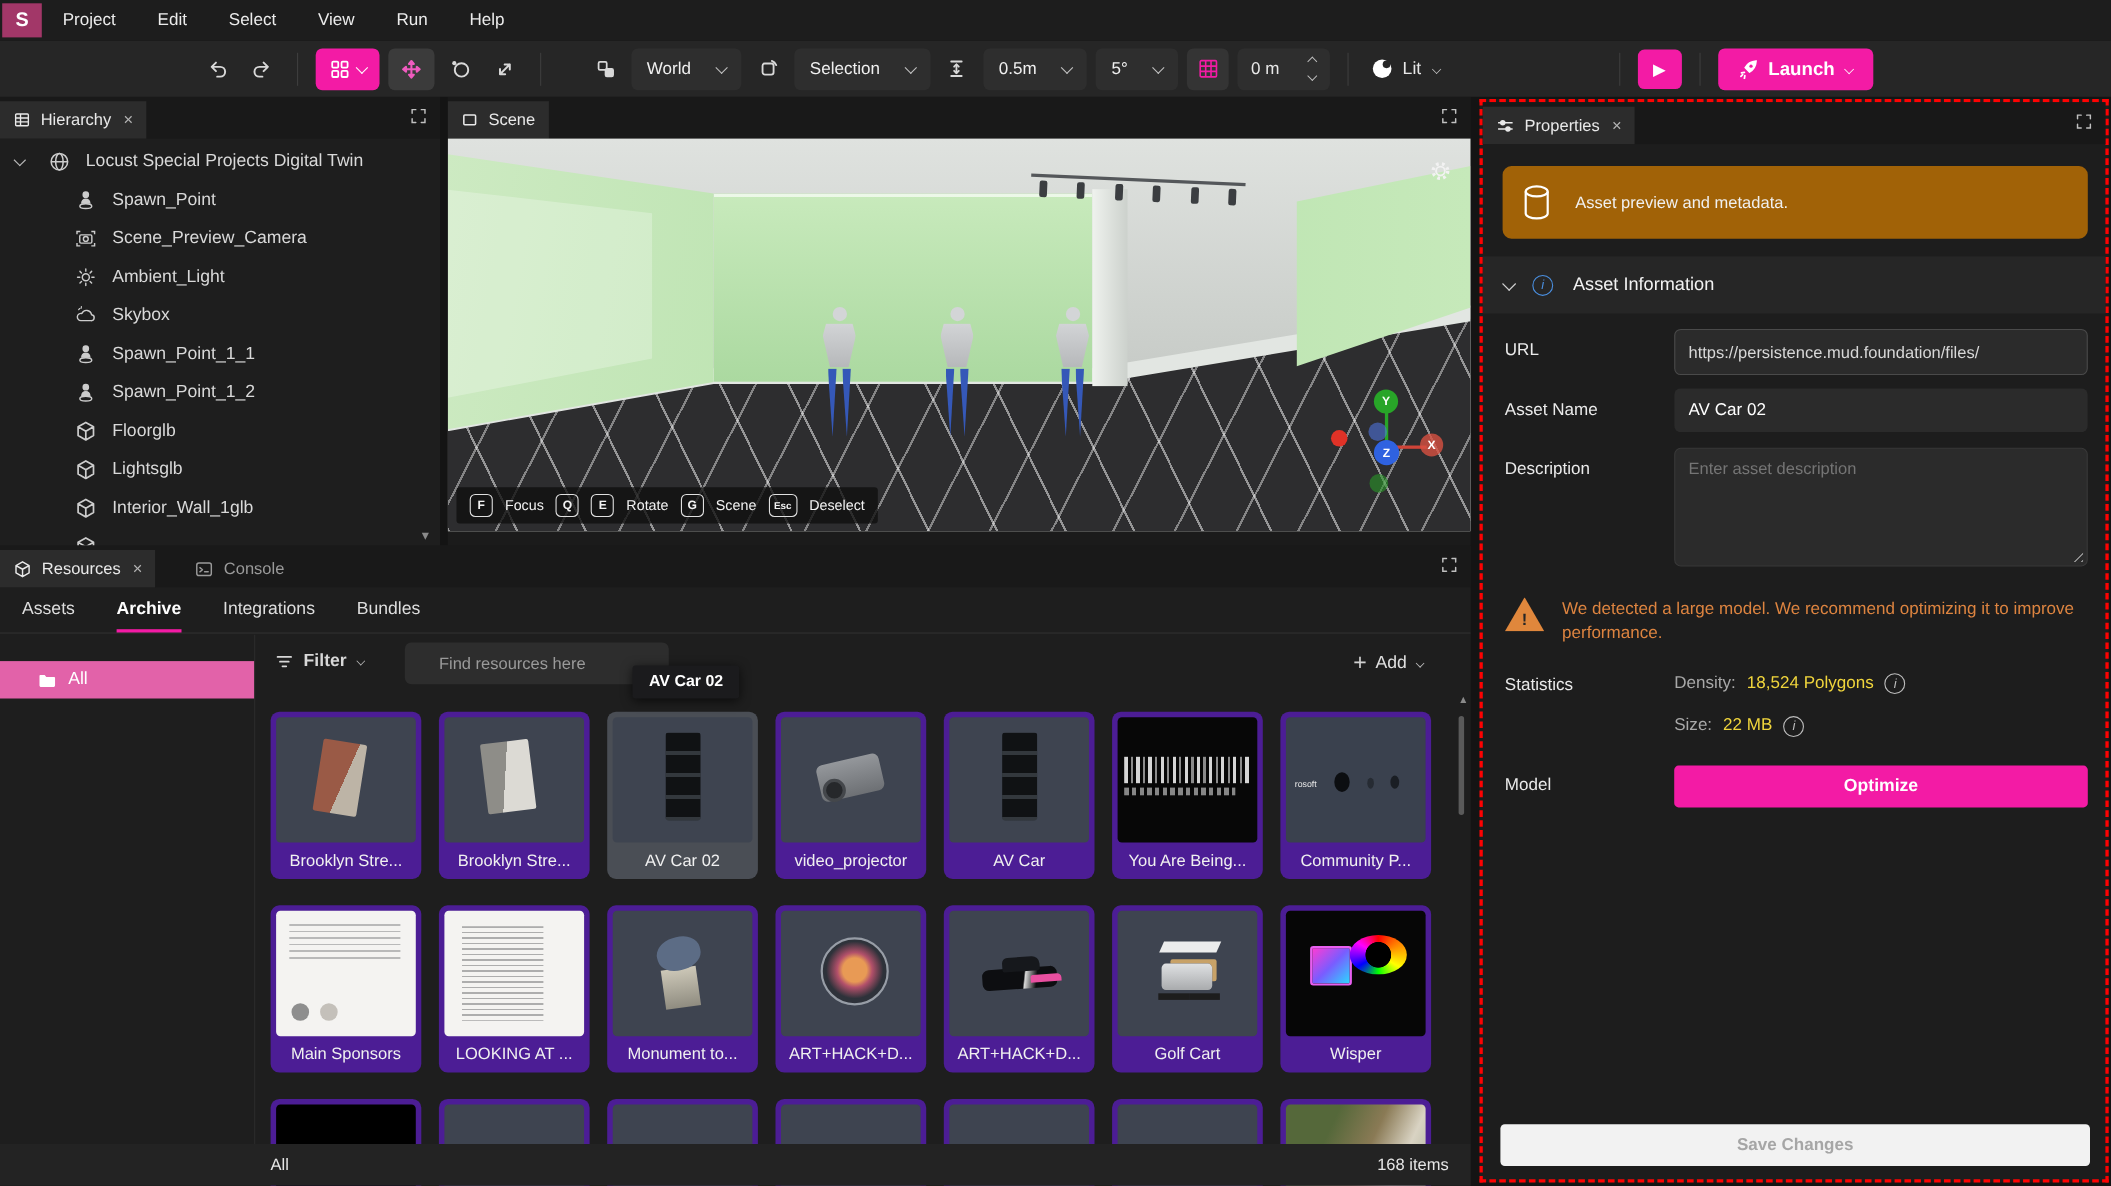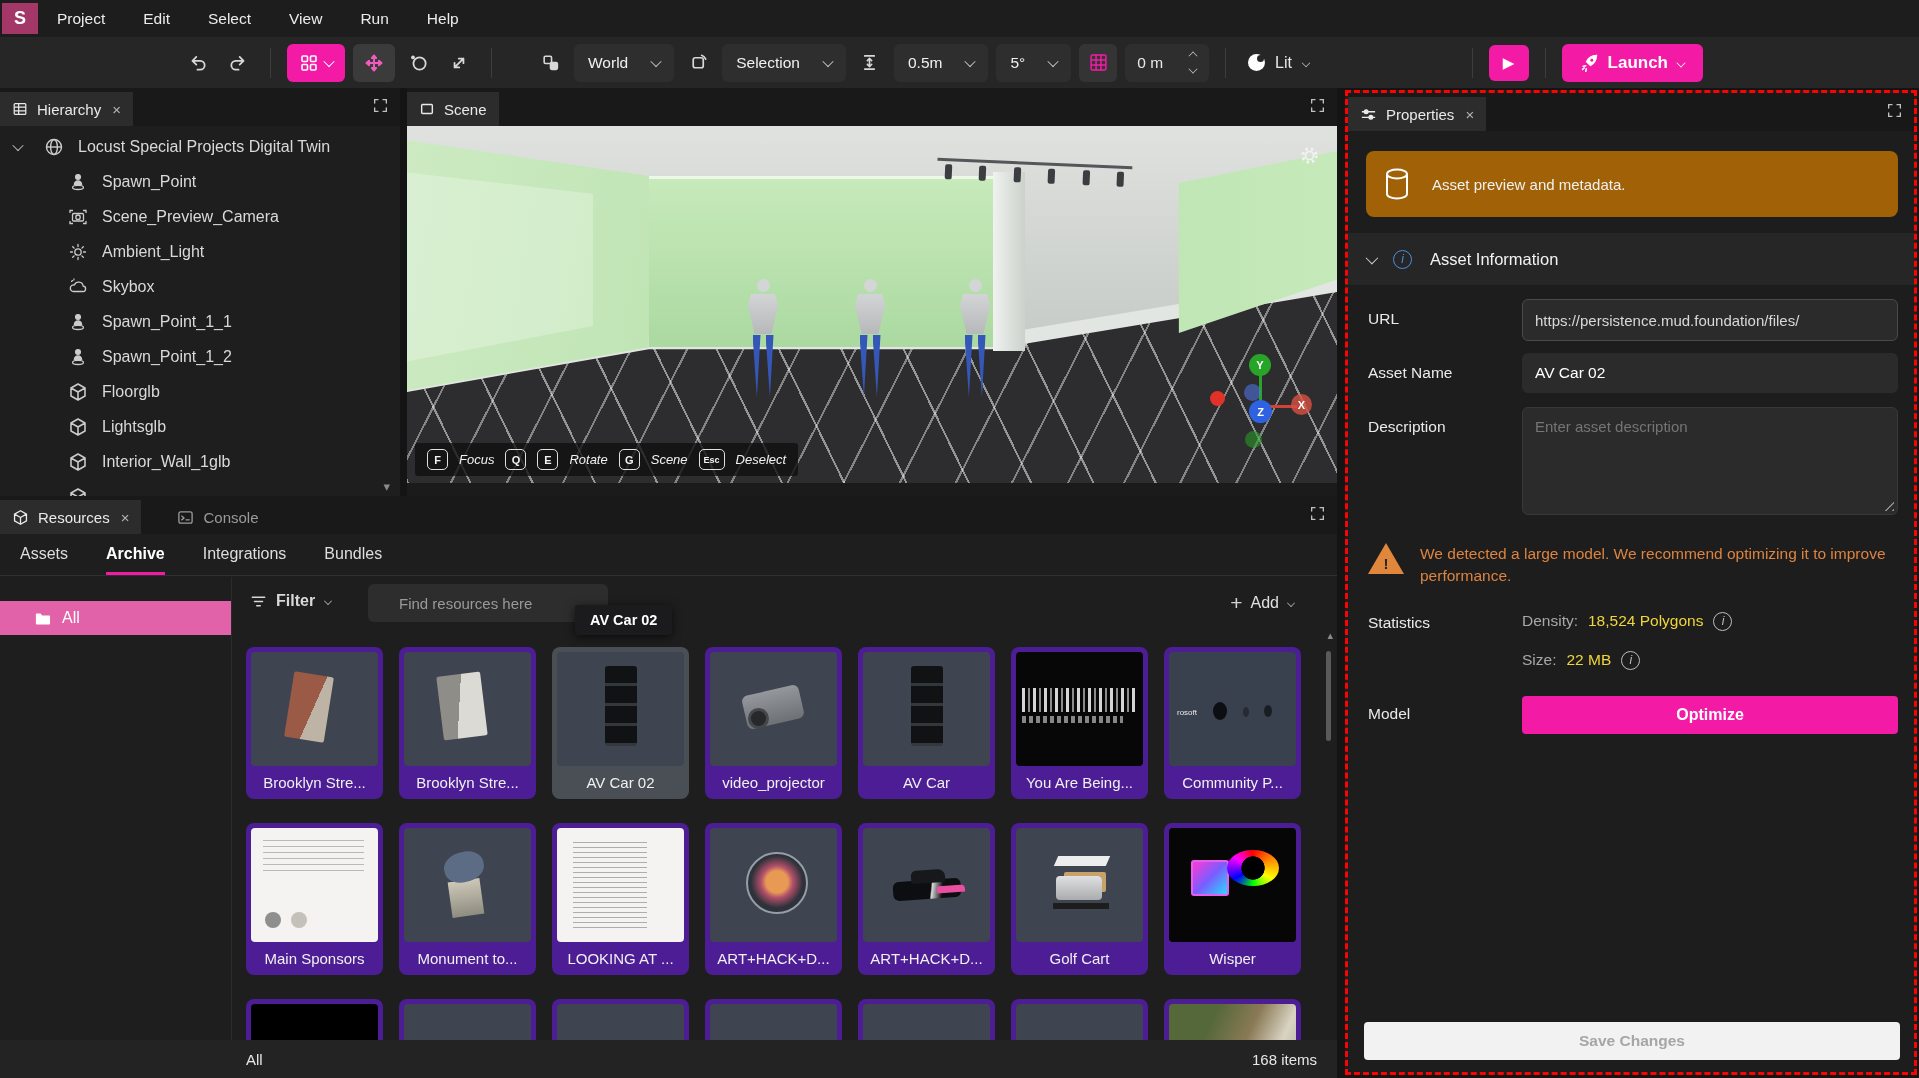--- a/index.html
+++ b/index.html
@@ -100,21 +100,21 @@
     clip-path:polygon(0 0,100% 0,55% 100%); }
   .gdot { position:absolute; border-radius:50%; display:flex; align-items:center; justify-content:center;
     color:#fff; font-size:11px; font-weight:bold; }
   .gline { position:absolute; }
   .gear-glyph { position:absolute; right:18px; top:20px; color:#f2f2f2; font-size:19px; }
   #shortcut-bar { position:absolute; left:8px; bottom:7px; background:rgba(14,14,14,.78);
     border-radius:3px; display:flex; align-items:center; gap:11px; padding:6px 12px; }
   .kbd { min-width:21px; height:21px; border:1.5px solid #e0e0e0; border-radius:5px; color:#f2f2f2;
     font-size:11px; font-weight:bold; display:inline-flex; align-items:center; justify-content:center; padding:0 4px; }
   .kbd.small { font-size:9px; }
-  .kact { font-size:13px; color:#f2f2f2;font-style:italic; }
+  .kact { font-size:13px; color:#f2f2f2; }
 
   
   #resources { left:0; top:496px; width:1337px; height:582px; }
   #subtabs { height:42px; display:flex; align-items:stretch; padding-left:20px; gap:38px;
     border-bottom:1px solid #303030; }
   .subtab { display:flex; align-items:center; font-size:16px; color:#dedede;
     border-bottom:3px solid transparent; padding-top:2px; }
   .subtab.active { color:#fff; font-weight:bold; border-bottom-color:#f31ba5; }
   #res-body { position:absolute; left:0; top:81px; right:0; bottom:38px; display:flex; }
   #res-side { width:232px; border-right:1px solid #2b2b2b; position:relative; }
@@ -785,26 +785,26 @@
           <div class="tlab">Community P...</div>
         </div>
       </div>
 
       <div class="grid-row" style="top:246px">
         <div class="tile">
           <div class="thumb" data-thumb="doc-sponsors"></div>
           <div class="tlab">Main Sponsors</div>
         </div>
         <div class="tile">
+          <div class="thumb" data-thumb="doc-text"></div>
+          <div class="tlab">LOOKING AT ...</div>
+        </div>
+        <div class="tile">
           <div class="thumb" data-thumb="statue"></div>
           <div class="tlab">Monument to...</div>
-        </div>
-        <div class="tile">
-          <div class="thumb" data-thumb="doc-text"></div>
-          <div class="tlab">LOOKING AT ...</div>
         </div>
         <div class="tile">
           <div class="thumb" data-thumb="badge"></div>
           <div class="tlab">ART+HACK+D...</div>
         </div>
         <div class="tile">
           <div class="thumb" data-thumb="car"></div>
           <div class="tlab">ART+HACK+D...</div>
         </div>
         <div class="tile">

